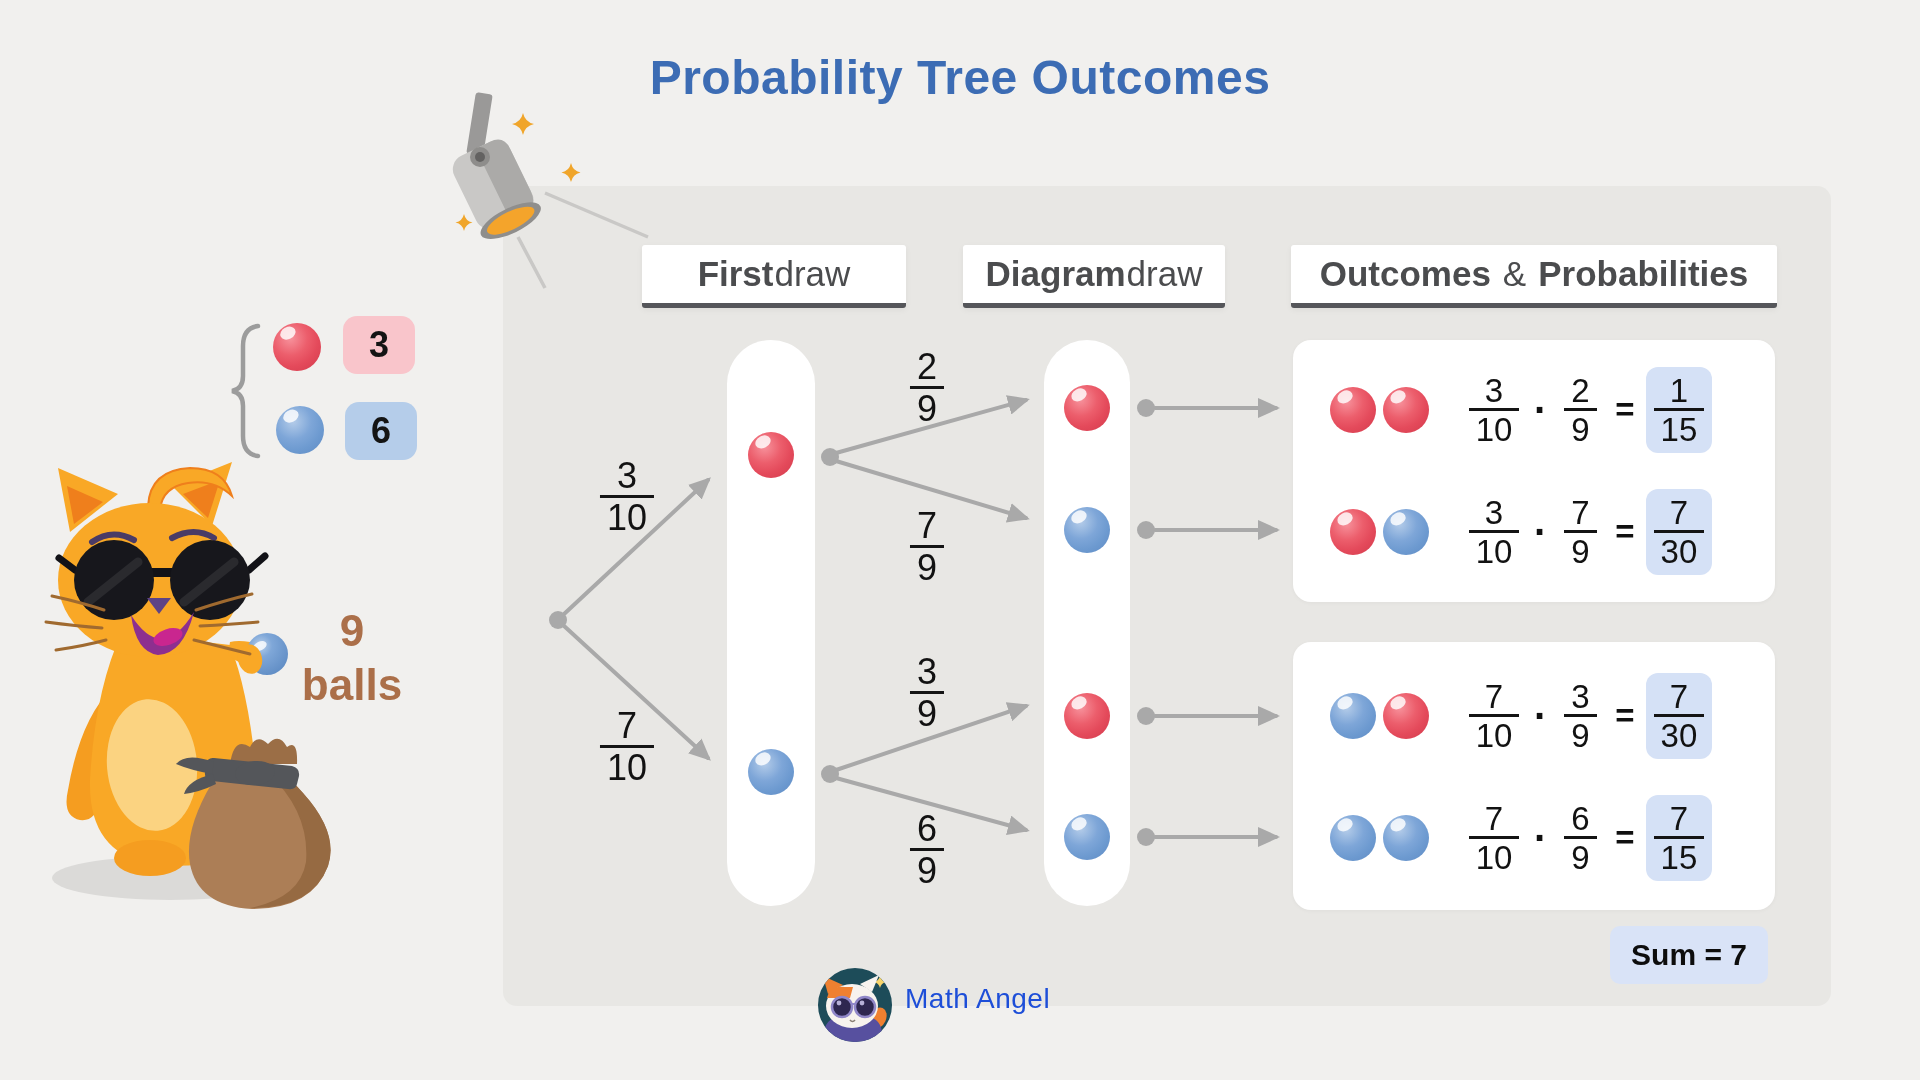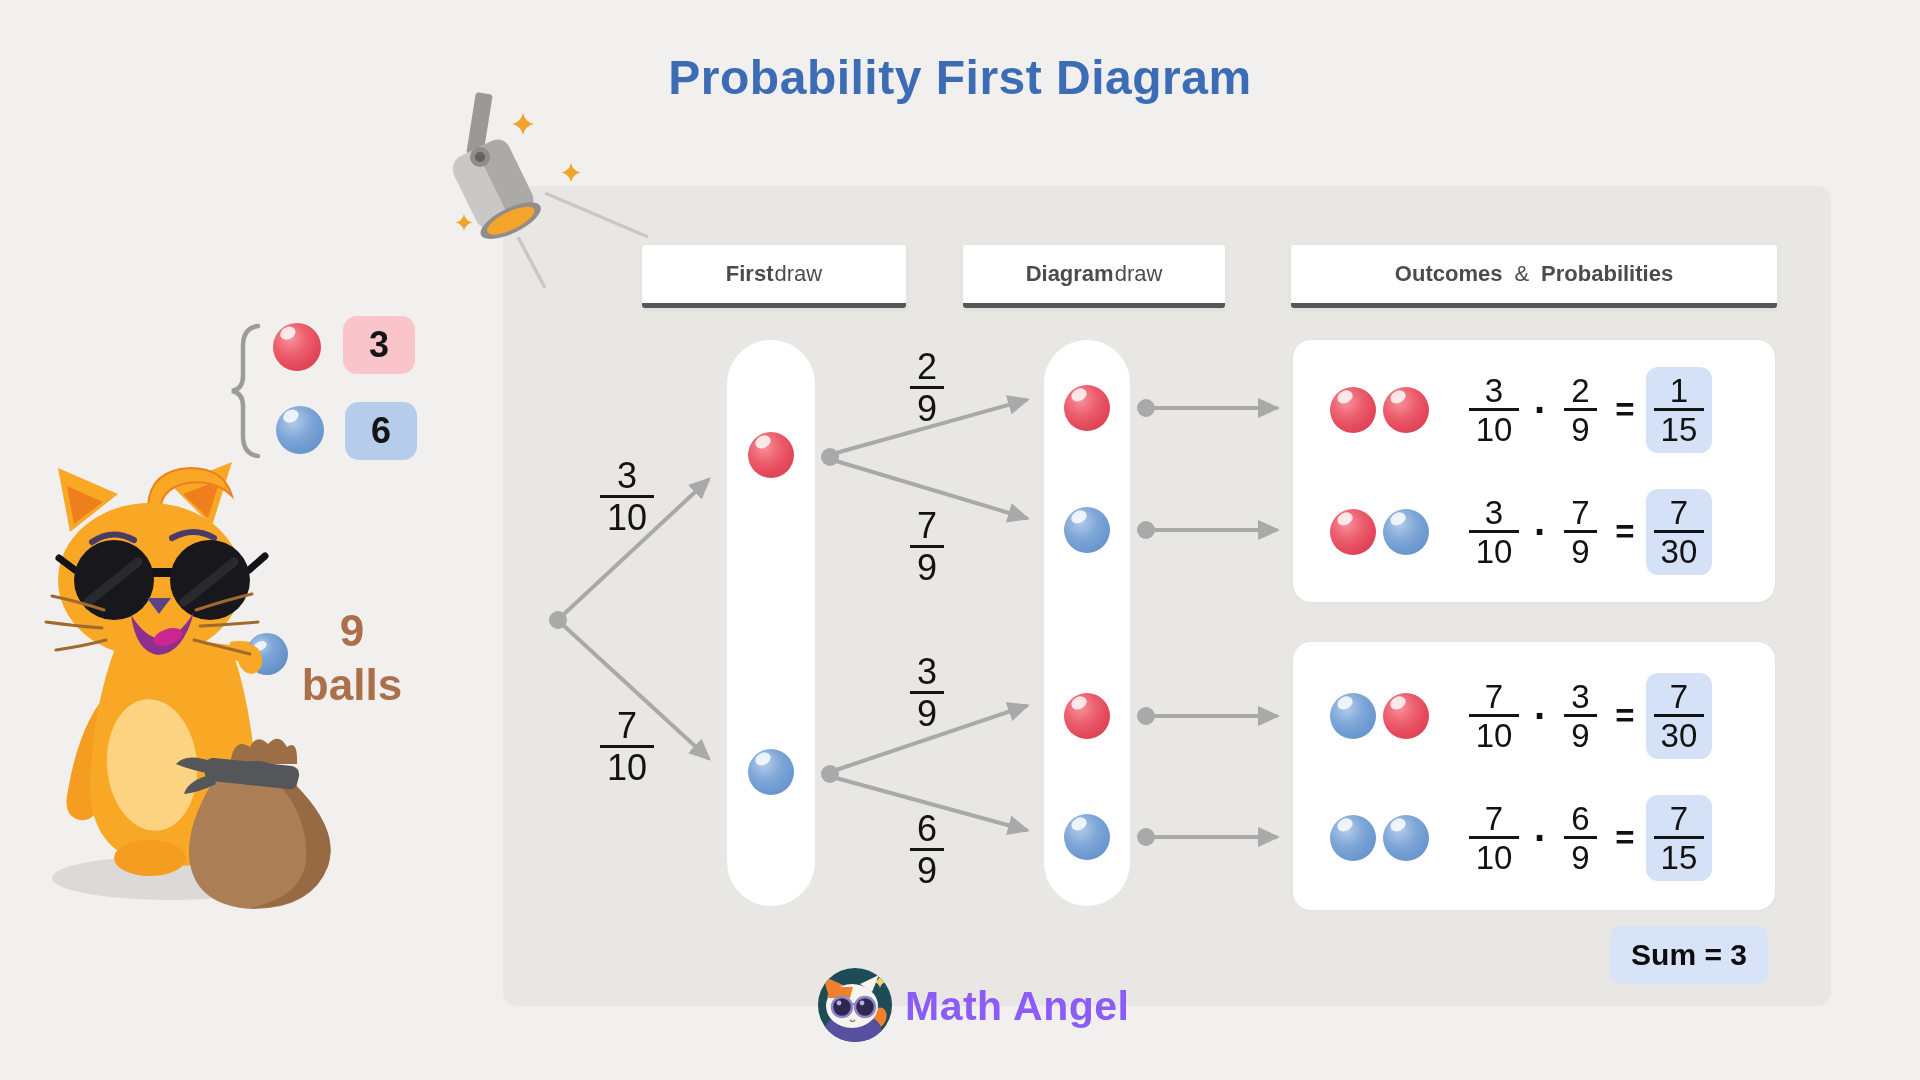--- a/index.html
+++ b/index.html
@@ -17,21 +17,21 @@
   
   .panel{
     position:absolute;left:503px;top:186px;width:1328px;height:820px;
     background:#e8e7e4;border-radius:14px;z-index:1;
   }
   
   .header-box{
     position:absolute;top:245px;height:58px;background:#ffffff;
     border-bottom:5px solid #55565a;border-radius:3px;
     display:flex;align-items:center;justify-content:center;
-    font-size:22px;color:#4b4c4e;z-index:3;box-shadow:0 2px 6px rgba(0,0,0,.05);
+    font-size:35px;color:#4b4c4e;z-index:3;box-shadow:0 2px 6px rgba(0,0,0,.05);
   }
   .header-box .b{font-weight:700}
   .header-box .r{font-weight:400;margin-left:1px}
   .header-box .amp{font-weight:400;margin:0 12px}
   
   .pill{position:absolute;background:#ffffff;border-radius:44px;z-index:2}
   
   .ball{position:absolute;border-radius:50%}
   .ball::after{
     content:"";position:absolute;left:15%;top:9%;width:34%;height:26%;
@@ -75,29 +75,29 @@
   .eqs{font-size:33px;font-weight:700;margin:0 11px;color:#101010}
   .result{background:#d5e1f6;border-radius:12px;padding:6px 8px}
   
   .sum-badge{
     position:absolute;left:1610px;top:926px;width:158px;height:58px;
     background:#d9e3f7;border-radius:10px;display:flex;align-items:center;justify-content:center;
     font-size:30px;font-weight:700;color:#0d0d0d;z-index:3;
   }
   
   .brand-name{
-    position:absolute;left:905px;top:983px;font-size:41px;font-weight:700;
-    color:#8b5cf6;letter-spacing:.5px;z-index:3;
+    position:absolute;left:905px;top:983px;font-size:28px;font-weight:400;
+    color:#1d4ed8;letter-spacing:.5px;z-index:3;
   }
   svg.layer{position:absolute;left:0;top:0;z-index:2;pointer-events:none}
 </style>
 </head>
 <body>
 
-<div class="page-title">Probability First Diagram</div>
+<div class="page-title">Probability Tree Outcomes</div>
 
 <div class="panel"></div>
 
 <svg class="layer" width="1920" height="1080" viewBox="0 0 1920 1080">
   <defs>
     <marker id="arw" markerUnits="userSpaceOnUse" markerWidth="24" markerHeight="20" refX="18" refY="10" orient="auto">
       <path d="M0,0 L22,10 L0,20 Z" fill="#a9a9a9"></path>
     </marker>
     <radialGradient id="gblue" cx="35%" cy="30%" r="78%">
       <stop offset="0" stop-color="#b9d0ea"></stop>
@@ -392,15 +392,15 @@
         </span>
       </span>
     <span class="eqs">=</span>
     <span class="result"><span class="frac">
           <span class="num">7</span>
           <span class="den">15</span>
         </span></span>
   </span>
 </div>
 
-<div class="sum-badge">Sum = 3</div>
+<div class="sum-badge">Sum = 7</div>
 
 <div class="brand-name">Math Angel</div>
 
 </body></html>

